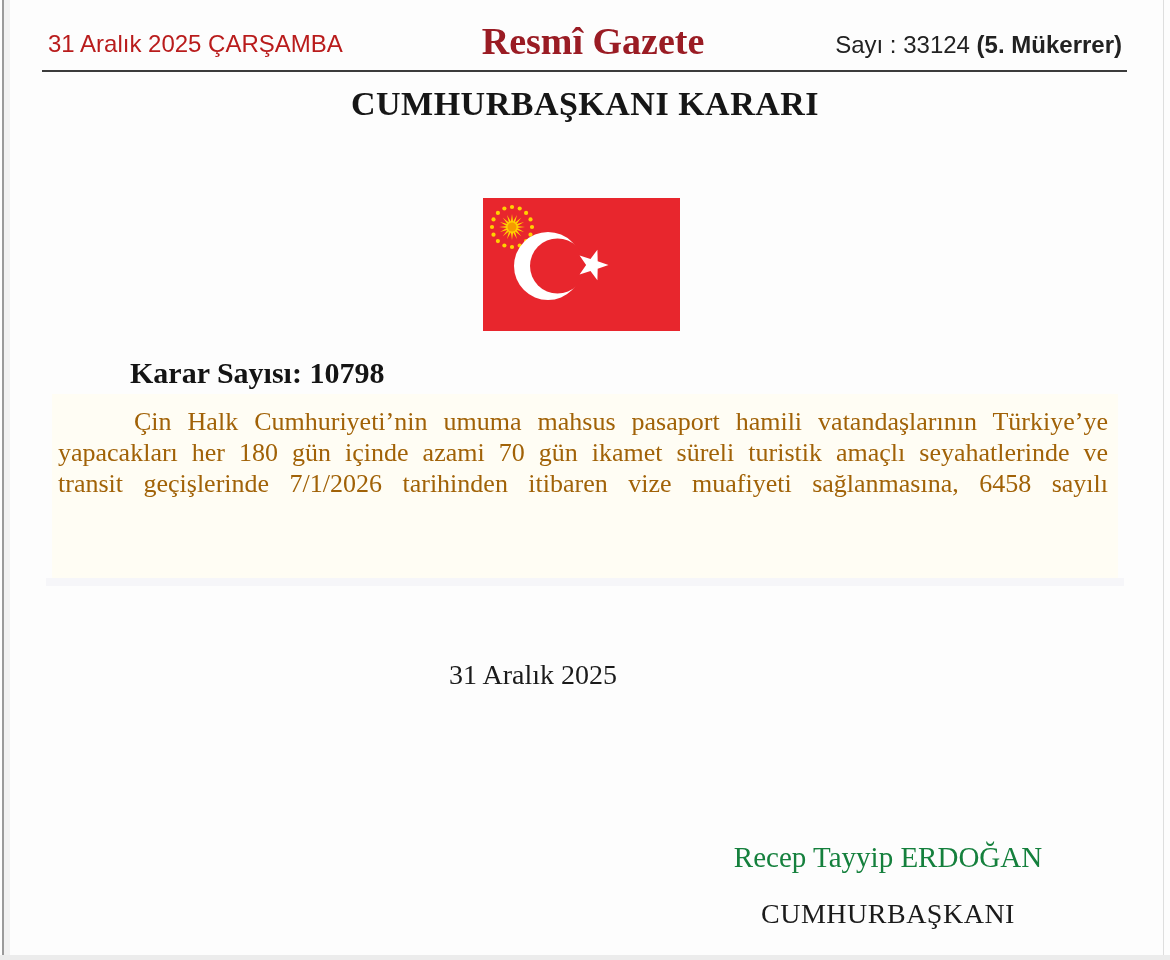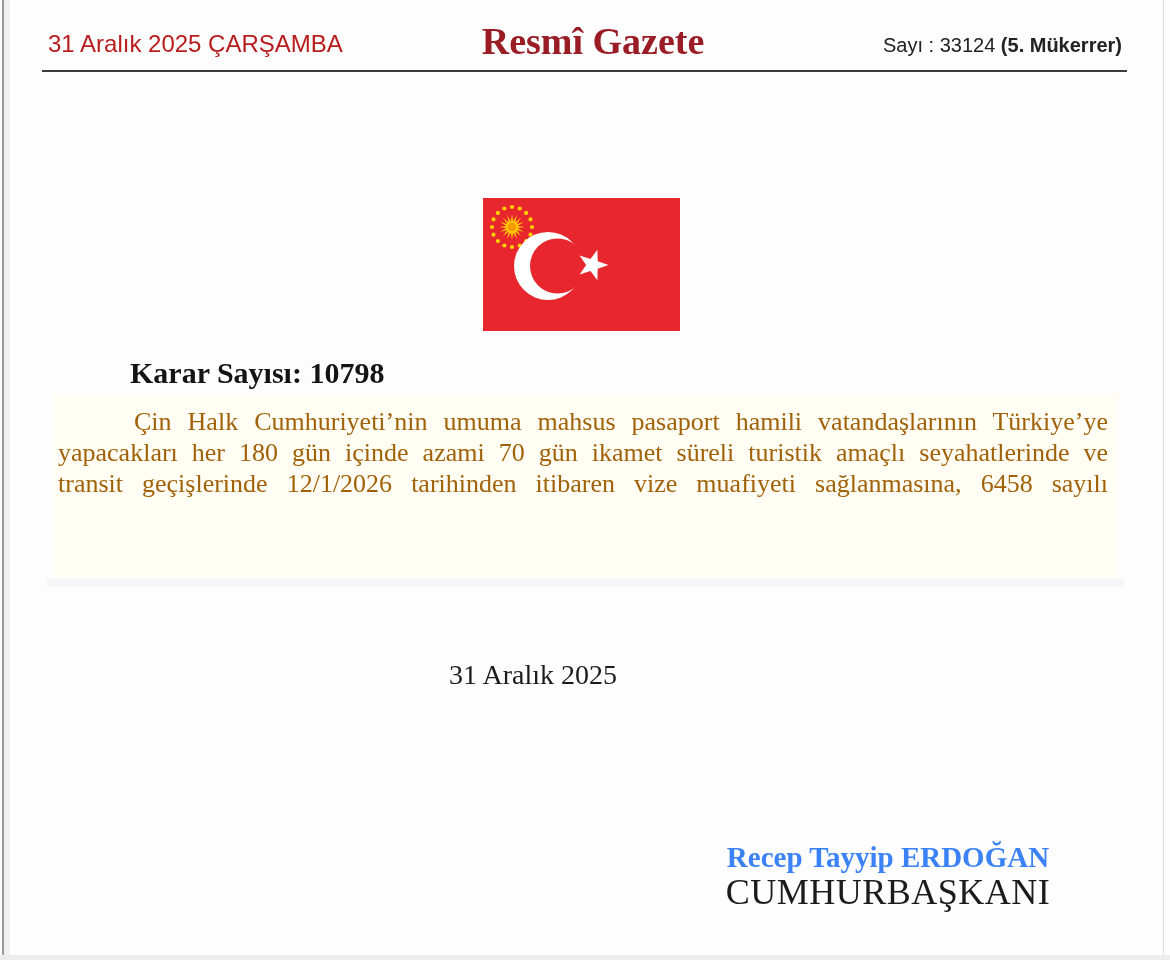--- a/index.html
+++ b/index.html
@@ -22,21 +22,21 @@
     font-family:"Liberation Sans","DejaVu Sans",sans-serif;
     font-size:24px;line-height:28px;color:#b91c1c;
   }
   .hdr-title{
     position:absolute;left:8px;top:20px;width:1170px;text-align:center;
     font-size:38px;line-height:42px;font-weight:bold;color:#9a1c24;
   }
   .hdr-issue{
     position:absolute;right:48px;top:31px;text-align:right;
     font-family:"Liberation Sans","DejaVu Sans",sans-serif;
-    font-size:20px;line-height:28px;color:#222;
+    font-size:24px;line-height:28px;color:#222;
   }
   .hdr-issue .bold{font-weight:bold;}
   .hdr-rule{position:absolute;left:42px;top:70px;width:1085px;height:2px;background:#3c3c3c;}
 
   .doc-title{
     position:absolute;left:0;top:84px;width:1170px;text-align:center;
     font-size:34px;line-height:40px;font-weight:bold;letter-spacing:.5px;color:#161616;
   }
 
   .flag{position:absolute;left:483px;top:198px;width:197px;height:133px;}
@@ -57,22 +57,22 @@
   }
   .body-par .line.first{text-indent:76px;}
   .body-par .line.last{text-align-last:left;word-spacing:1.5px;}
 
   .doc-date{
     position:absolute;left:0;top:658px;width:1066px;text-align:center;
     font-size:28px;line-height:34px;color:#1b1b1b;
   }
 
   .sig{position:absolute;left:658px;top:840px;width:460px;text-align:center;}
-  .sig-name{font-size:29px;line-height:34px;font-weight:bold;color:#3b82f6;}
-  .sig-title{margin-top:2px;font-size:36px;line-height:32px;letter-spacing:.5px;color:#1b1b1b;}
+  .sig-name{font-size:29px;line-height:34px;font-weight:normal;color:#15803d;}
+  .sig-title{margin-top:24px;font-size:28px;line-height:32px;letter-spacing:.5px;color:#1b1b1b;}
 </style>
 </head>
 <body>
 
 <div class="page">
 
   <div class="par-band"></div>
   <div class="par-stripe"></div>
   <div class="edge-left-soft"></div>
   <div class="edge-left-line"></div>
@@ -80,20 +80,21 @@
   <div class="edge-bottom"></div>
 
   <div class="hdr-date">31 Aralık 2025 ÇARŞAMBA</div>
   <div class="hdr-title">Resmî Gazete</div>
   <div class="hdr-issue">
     <span>Sayı : 33124</span>
     <span class="bold">(5. Mükerrer)</span>
   </div>
   <div class="hdr-rule"></div>
 
+  <div class="doc-title">CUMHURBAŞKANI KARARI</div>
 
   <div class="flag">
     <svg viewBox="0 0 197 133" width="197" height="133">
       <rect x="0" y="0" width="197" height="133" fill="#e8262d"></rect>
       <g>
         <polygon fill="#ffd100" points="42,29 34.4,30.1 41,34 33.6,32.1 38.2,38.2 32.1,33.6 34,41 30.1,34.4 29,42 27.9,34.4 24,41 25.9,33.6 19.8,38.2 24.4,32.1 17,34 23.6,30.1 16,29 23.6,27.9 17,24 24.4,25.9 19.8,19.8 25.9,24.4 24,17 27.9,23.6 29,16 30.1,23.6 34,17 32.1,24.4 38.2,19.8 33.6,25.9 41,24 34.4,27.9"></polygon>
         <circle fill="#f59b00" cx="29" cy="29" r="4.5"></circle>
         <g fill="#ffd100">
           <circle cx="49" cy="29" r="2.1"></circle>
             <circle cx="47.5" cy="36.7" r="2.1"></circle>
@@ -119,21 +120,21 @@
       </g>
       <polygon fill="#ffffff" points="125.5,67 114.7,70.8 114.4,82.2 107.5,73.1 96.6,76.4 103.1,67 96.6,57.6 107.5,60.9 114.4,51.8 114.7,63.2"></polygon>
     </svg>
   </div>
 
   <div class="karar">Karar Sayısı: 10798</div>
 
   <div class="body-par">
     <div class="line first">Çin Halk Cumhuriyeti’nin umuma mahsus pasaport hamili vatandaşlarının Türkiye’ye</div>
     <div class="line">yapacakları her 180 gün içinde azami 70 gün ikamet süreli turistik amaçlı seyahatlerinde ve</div>
-    <div class="line">transit geçişlerinde 12/1/2026 tarihinden itibaren vize muafiyeti sağlanmasına, 6458 sayılı</div>
+    <div class="line">transit geçişlerinde 7/1/2026 tarihinden itibaren vize muafiyeti sağlanmasına, 6458 sayılı</div>
   </div>
 
   <div class="doc-date">31 Aralık 2025</div>
 
   <div class="sig">
     <div class="sig-name">Recep Tayyip ERDOĞAN</div>
     <div class="sig-title">CUMHURBAŞKANI</div>
   </div>
 
 </div>

